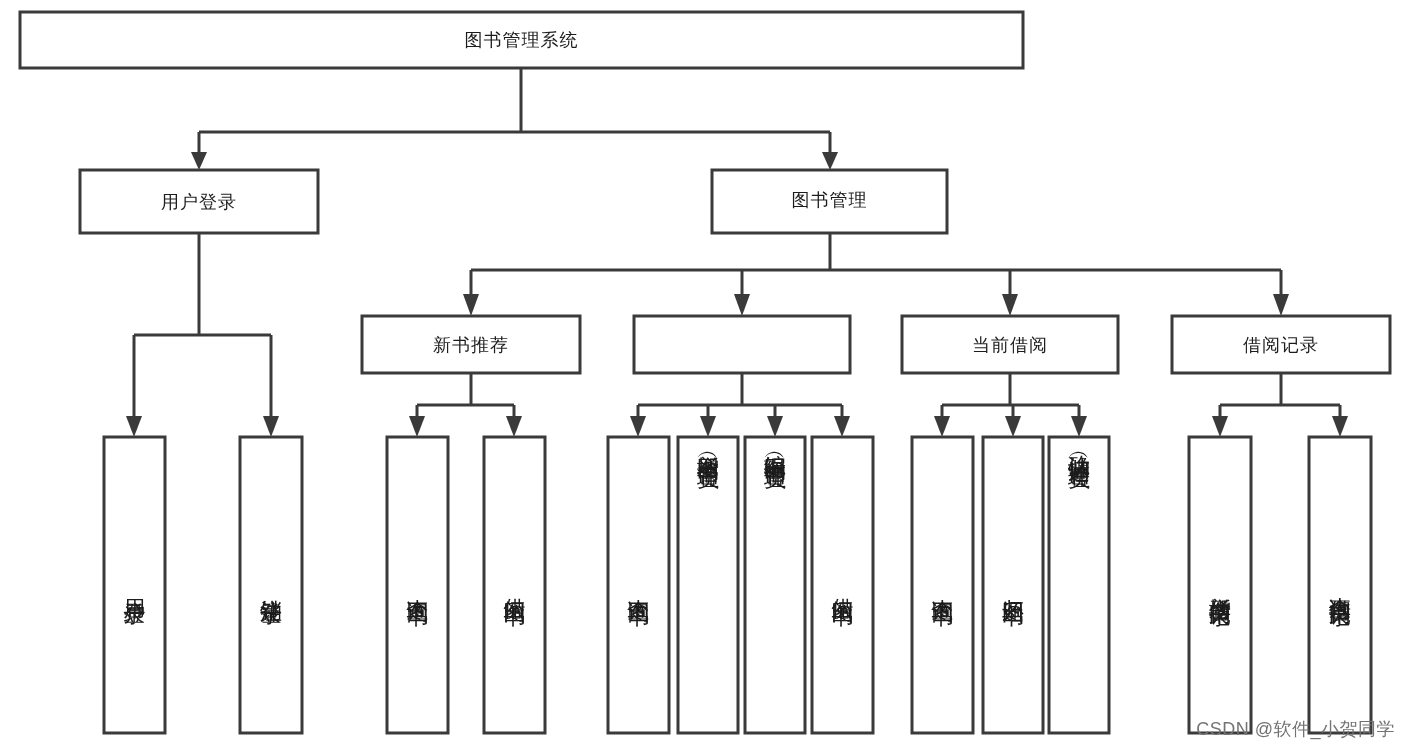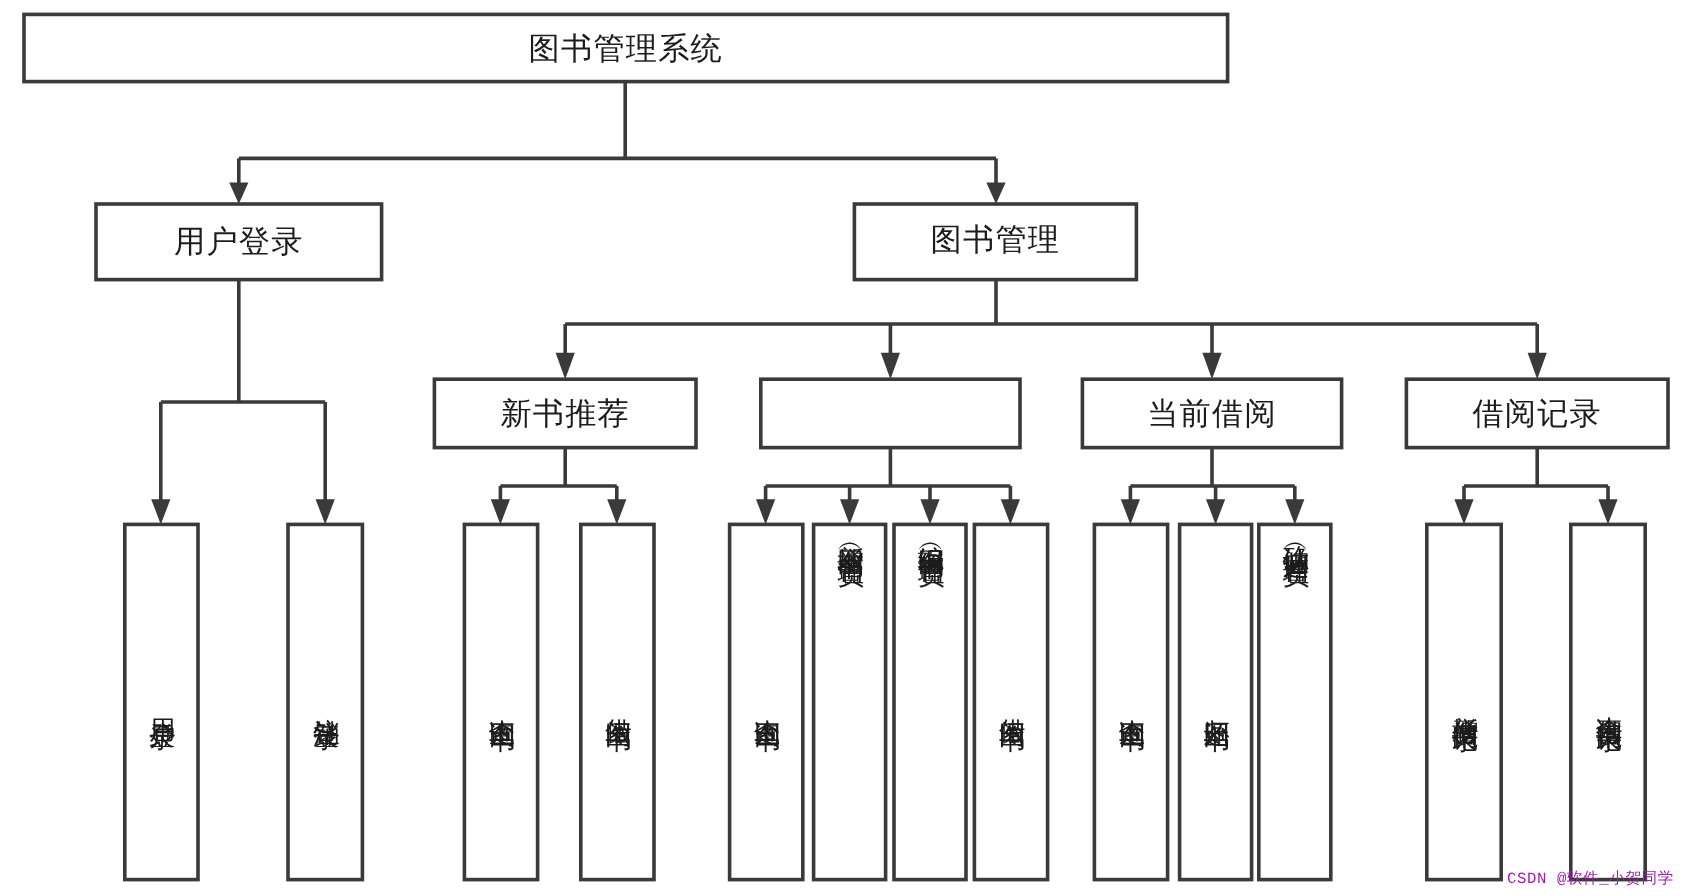--- a/index.html
+++ b/index.html
@@ -39,23 +39,23 @@
     stroke-linecap: butt;
   }
   .arrow-head {
     fill: #3a3a3a;
     stroke: none;
   }
   .watermark {
     position: absolute;
     right: 10px;
     bottom: 6px;
-    font-family: Liberation Mono, monospace;
-    font-size: 13px;
-    color: #a21caf;
+    font-family: Liberation Sans, sans-serif;
+    font-size: 18px;
+    color: #737373;
     white-space: nowrap;
     letter-spacing: 0.5px;
   }
   .vtext-box {
     position: absolute;
     display: flex;
     align-items: center;
     justify-content: center;
     box-sizing: border-box;
     pointer-events: none;
@@ -74,21 +74,21 @@
   .htext-box {
     position: absolute;
     display: flex;
     align-items: center;
     justify-content: center;
     box-sizing: border-box;
     pointer-events: none;
   }
   .htext {
     font-family: "DejaVu Sans", "Liberation Sans", sans-serif;
-    font-size: 26px;
+    font-size: 18px;
     color: #1c1c1c;
     letter-spacing: 1px;
     white-space: nowrap;
   }
 </style>
 </head>
 <body>
 
 <div id="diagram-root">
 

